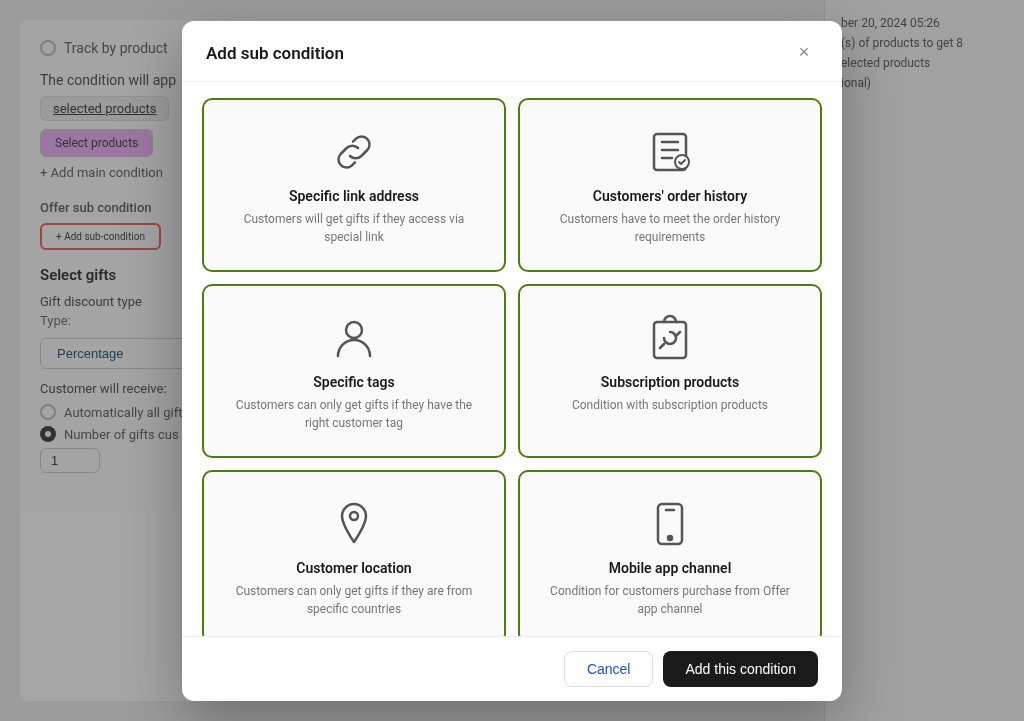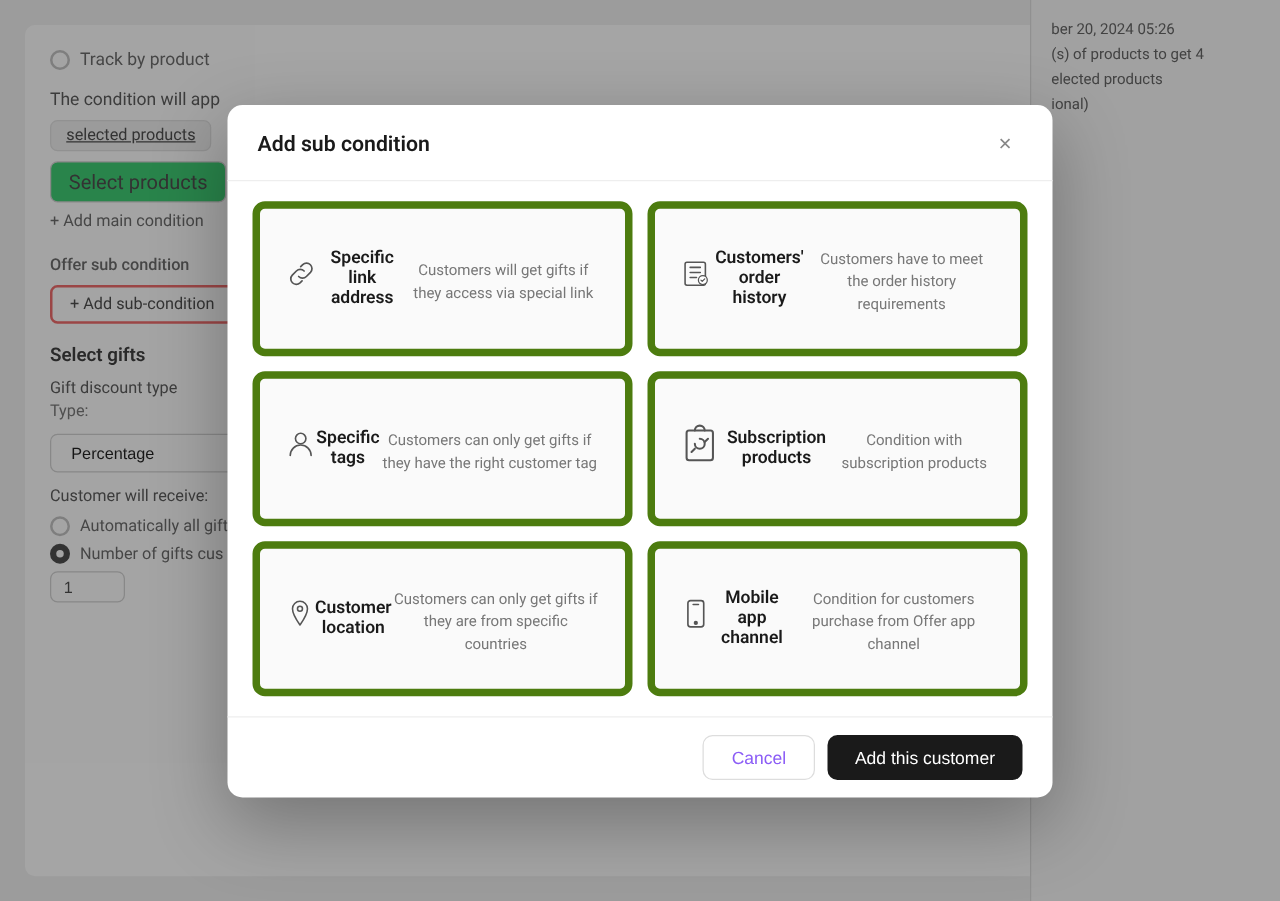--- a/index.html
+++ b/index.html
@@ -66,23 +66,23 @@
       color: #333;
       margin-bottom: 8px;
       text-decoration: underline;
     }
 
     .bg-btn {
       display: inline-block;
       border: 1px solid #ccc;
       border-radius: 6px;
       padding: 6px 14px;
-      font-size: 16px;
+      font-size: 12px;
       color: #333;
-      background: #22c55e;
+      background: #f0abfc;
       margin-bottom: 8px;
     }
 
     .bg-add-main {
       display: flex;
       align-items: center;
       gap: 6px;
       color: #555;
       font-size: 13px;
       margin-bottom: 20px;
@@ -96,21 +96,21 @@
       font-size: 13px;
       color: #555;
       font-weight: 500;
       margin-bottom: 8px;
     }
 
     .bg-add-sub-btn {
       border: 2px solid #e55;
       border-radius: 6px;
       padding: 6px 14px;
-      font-size: 13px;
+      font-size: 10px;
       color: #333;
       background: #fff;
       display: inline-flex;
       align-items: flex-start;
       gap: 6px;
     }
 
     .bg-gifts-section {
       margin-top: 16px;
     }
@@ -132,21 +132,21 @@
       font-size: 13px;
       color: #666;
       margin-bottom: 10px;
     }
 
     .bg-select-box {
       border: 1px solid #ccc;
       border-radius: 6px;
       padding: 6px 12px;
       font-size: 13px;
-      color: #000000;
+      color: #0c4a6e;
       background: #fff;
       width: 160px;
       margin-bottom: 12px;
     }
 
     .bg-customer-label {
       font-size: 13px;
       color: #444;
       margin-bottom: 8px;
     }
@@ -282,25 +282,25 @@
     .modal-scroll::-webkit-scrollbar-thumb { background: #ccc; border-radius: 3px; }
 
     
     .conditions-grid {
       display: grid;
       grid-template-columns: 1fr 1fr;
       gap: 12px;
     }
 
     .condition-card {
-      border: 6px solid #4d7c0f;
+      border: 2px solid #4d7c0f;
       border-radius: 10px;
       padding: 28px 20px 24px;
       display: flex;
-      flex-direction: row;
+      flex-direction: column;
       align-items: center;
       text-align: center;
       cursor: pointer;
       background: #fafafa;
       transition: border-color 0.15s;
     }
 
     .condition-icon {
       width: 48px;
       height: 48px;
@@ -330,21 +330,21 @@
       border-top: 1px solid #eee;
       flex-shrink: 0;
     }
 
     .btn-cancel {
       padding: 9px 22px;
       border: 1px solid #ddd;
       border-radius: 8px;
       background: #fff;
       font-size: 14px;
-      color: #8b5cf6;
+      color: #1d4ed8;
       cursor: pointer;
     }
 
     .btn-add {
       padding: 9px 22px;
       border: none;
       border-radius: 8px;
       background: #1a1a1a;
       font-size: 14px;
       color: #fff;
@@ -396,21 +396,21 @@
       <div class="bg-radio-row">
         <span class="bg-radio-filled"></span>
         <span>Number of gifts cus</span>
       </div>
       <input class="bg-number-input" type="text" value="1" style="">
     </div>
   </div>
 
   <div class="bg-right-panel">
     <div class="bg-summary-item">ber 20, 2024 05:26</div>
-    <div class="bg-summary-item">(s) of products to get 4</div>
+    <div class="bg-summary-item">(s) of products to get 8</div>
     <div class="bg-summary-item">elected products</div>
     <div class="bg-summary-item">ional)</div>
   </div>
 </div>
 
 <div class="overlay"></div>
 
 <div class="modal">
 
   <div class="modal-header">
@@ -480,15 +480,15 @@
         </svg>
         <div class="condition-title">Mobile app channel</div>
         <div class="condition-desc">Condition for customers purchase from Offer app channel</div>
       </div>
 
     </div>
   </div>
 
   <div class="modal-footer">
     <button class="btn-cancel">Cancel</button>
-    <button class="btn-add">Add this customer</button>
+    <button class="btn-add">Add this condition</button>
   </div>
 </div>
 
 </body></html>

